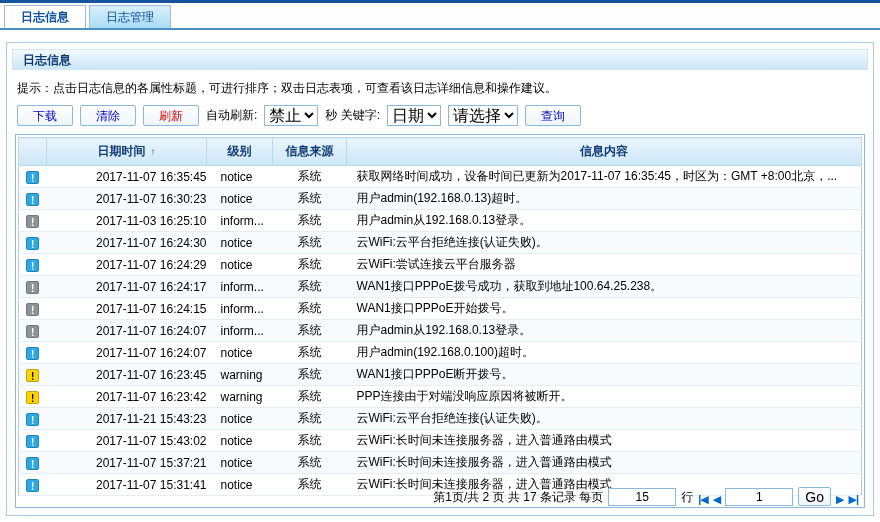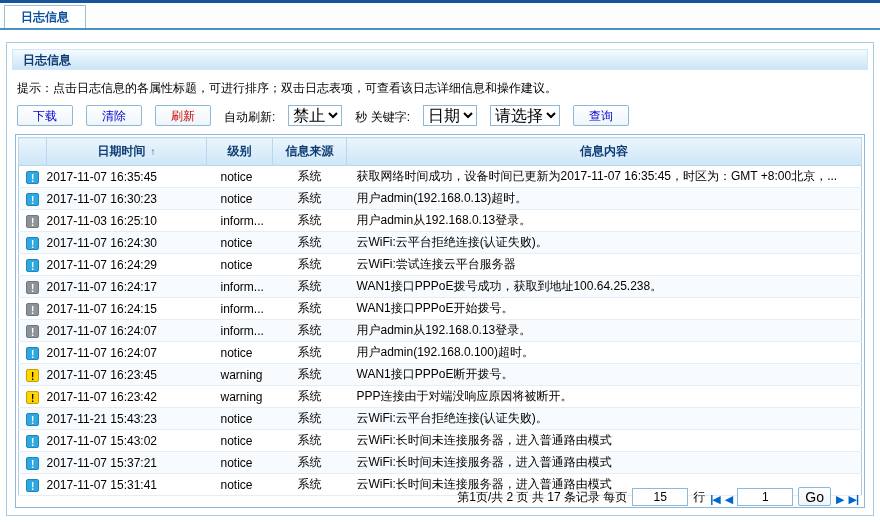--- a/index.html
+++ b/index.html
@@ -23,21 +23,21 @@
     margin:12px 6px 4px; height:474px; border:1px solid #a9cce6;
     background:#fff; position:relative;
   }
   .section-hd {
     margin:6px 5px 0; height:21px; line-height:20px; padding-left:10px;
     font-weight:bold; color:var(--header-text);
     background:linear-gradient(#f4fafe,#cbe5f7); border:1px solid #d3e6f4;
   }
   .tip { padding:10px 10px 2px; }
   .tip b { font-weight:normal; }
-  .toolbar { display:flex; align-items:flex-end; gap:13px; padding:6px 10px 5px; }
+  .toolbar { display:flex; align-items:center; gap:7px; padding:6px 10px 5px; }
   .btn {
     min-width:56px; height:21px; padding:0 10px; cursor:pointer;
     border:1px solid #8db8d8; border-radius:2px; background:linear-gradient(#ffffff,#eef5fa);
     color:#0000cc; font-size:12px; font-family:inherit; line-height:18px;
   }
   .btn.refresh { color:var(--refresh-red); }
   .btn.wide { min-width:118px; }
   .toolbar select {
     height:21px; font-size:16px; font-family:inherit; color:#000;
     border:1px solid #8db8d8; background:#fff;
@@ -52,57 +52,60 @@
     background:linear-gradient(#eaf5fd,#cde6f7);
     border:1px solid #b9d8ef; text-align:center; overflow:hidden; white-space:nowrap;
   }
   th .sort { font-size:10px; margin-left:5px; color:#33557f; }
   td {
     height:22px; padding:0; border-bottom:1px solid #e2eef8;
     white-space:nowrap; overflow:hidden;
   }
   tbody tr:nth-child(even) td { background:#f7fbfe; }
   .c-icon { text-align:center; }
-  .c-time { text-align:left; }
+  .c-time { text-align:right; }
   .c-level { padding-left:14px; text-overflow:ellipsis; }
   .c-source { text-align:center; }
   .c-content { padding-left:10px; text-overflow:clip; }
   .licon {
     display:inline-block; width:13px; height:13px; line-height:13px; border-radius:2px;
     font-size:10px; font-weight:bold; text-align:center; vertical-align:middle;
   }
   .licon-info    { background:var(--icon-info);    color:#fff; border:1px solid #1e86b8; }
   .licon-inform  { background:var(--icon-inform);  color:#fff; border:1px solid #6f767c; }
   .licon-warning { background:var(--icon-warning); color:#000; border:1px solid #c8a000; }
   .pagination {
     position:absolute; right:6px; bottom:1px; display:flex; align-items:flex-end; gap:5px;
     background:transparent;
   }
   .pagination input {
-    width:56px; height:18px; border:1px solid #8db8d8; text-align:center;
+    width:68px; height:18px; border:1px solid #8db8d8; text-align:center;
     font-size:12px; font-family:inherit;
   }
   .pagination .nav {
     color:#0066cc; font-weight:bold; font-size:11px; cursor:pointer; text-decoration:none;
     letter-spacing:-1px;
   }
   .pagination .go {
     height:19px; min-width:32px; padding:0 6px; cursor:pointer;
     border:1px solid #8db8d8; border-radius:2px; background:linear-gradient(#ffffff,#eef5fa);
     color:#000; font-size:14px; font-family:inherit;
   }
 </style>
 </head>
 <body>
 
 <div class="topline"></div>
 
 <div class="tabbar">
   <div class="tab active">
     <span>日志信息</span>
+  </div>
+  <div class="tab">
+    <span>日志管理</span>
   </div>
 </div>
 
 <div class="panel">
   <div class="section-hd">日志信息</div>
 
   <div class="tip">
     <b>提示：</b><span>点击日志信息的各属性标题，可进行排序；双击日志表项，可查看该日志详细信息和操作建议。</span>
   </div>
 

